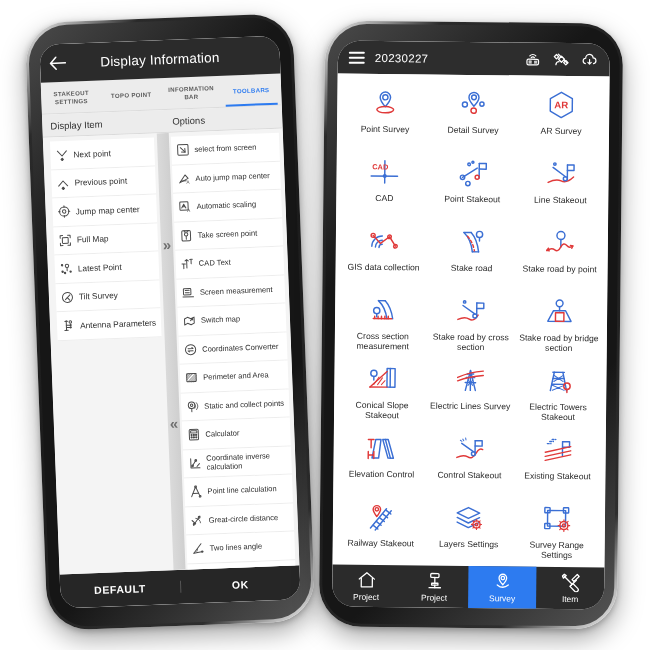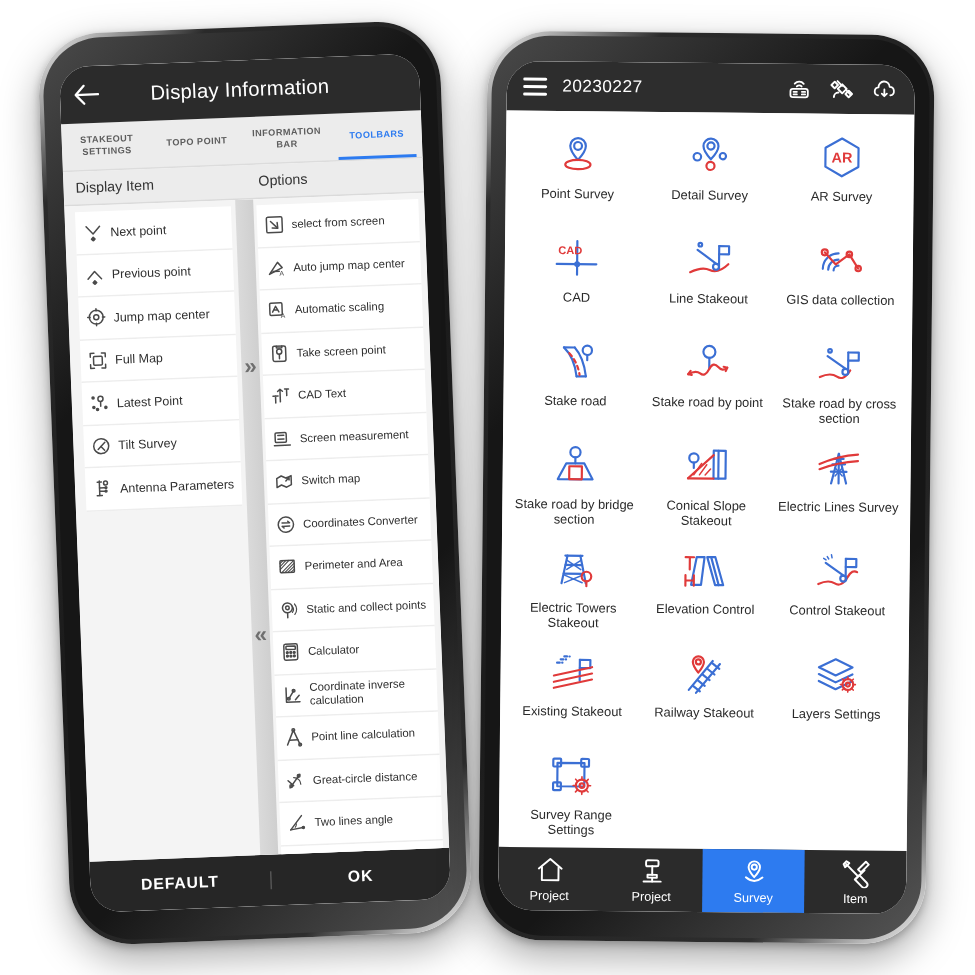--- a/index.html
+++ b/index.html
@@ -510,20 +510,35 @@
                 <path d="M3.6 19 H30" stroke="#3b6fd4"></path>
                 <circle cx="17.2" cy="19" r="2" fill="#3b6fd4" stroke="none"></circle>
                 <text x="12.6" y="12.4" font-size="7.4" fill="#e03a3a" stroke="none" text-anchor="middle" font-family="sans-serif" font-weight="bold">CAD</text>
               </svg>
             </div>
             <div class="g-lab">CAD</div>
           </div>
           <div class="g-cell">
             <div class="g-ico">
               <svg width="34" height="31" viewBox="0 0 34 31" fill="none" stroke-width="1.45" stroke-linecap="round" stroke-linejoin="round">
+                <path d="M23.6 5.4 V20" stroke="#3b6fd4"></path>
+                <path d="M23.6 5.4 h7 v5.6 h-7" stroke="#3b6fd4"></path>
+                <path d="M7 19.4 L21.6 10" stroke="#3b6fd4"></path>
+                <circle cx="7" cy="19.4" r="2.2" stroke="#3b6fd4"></circle>
+                <circle cx="12.4" cy="25.6" r="2.2" stroke="#3b6fd4"></circle>
+                <circle cx="21.6" cy="19.2" r="2" stroke="#e03a3a"></circle>
+                <circle cx="13.4" cy="6.4" r="1.3" stroke="#3b6fd4"></circle>
+                <circle cx="17.2" cy="4.2" r="1" stroke="#3b6fd4"></circle>
+              </svg>
+            </div>
+            <div class="g-lab">Point Stakeout</div>
+          </div>
+          <div class="g-cell">
+            <div class="g-ico">
+              <svg width="34" height="31" viewBox="0 0 34 31" fill="none" stroke-width="1.45" stroke-linecap="round" stroke-linejoin="round">
                 <path d="M23.8 6 V21" stroke="#3b6fd4"></path>
                 <path d="M23.8 6 h6.6 v5.4 h-6.6" stroke="#3b6fd4"></path>
                 <path d="M9.4 8.6 L22 17.8" stroke="#3b6fd4"></path>
                 <path d="M4.6 23.6 q8 -4 13 -1.6 q5.6 2.6 12.4 -4" stroke="#e03a3a"></path>
                 <circle cx="21.8" cy="19.8" r="2" stroke="#3b6fd4"></circle>
                 <circle cx="11.2" cy="5.2" r="1.2" stroke="#3b6fd4"></circle>
               </svg>
             </div>
             <div class="g-lab">Line Stakeout</div>
           </div>
@@ -559,20 +574,34 @@
             <div class="g-ico">
               <svg width="34" height="31" viewBox="0 0 34 31" fill="none" stroke-width="1.45" stroke-linecap="round" stroke-linejoin="round">
                 <circle cx="18" cy="7.6" r="4" stroke="#3b6fd4"></circle>
                 <path d="M18 11.6 V19" stroke="#3b6fd4"></path>
                 <path d="M4 22.6 q5 -3 8 -.6 q3.2 2.6 6 -3 q2.6 -5.2 6 -1.4 q2.8 3.2 6 .4" stroke="#e03a3a"></path>
                 <path d="M4 22.6 l1.6 -2.2 M4 22.6 l2.4 .4" stroke="#e03a3a"></path>
                 <path d="M30 18 l-2.4 -.6 M30 18 l-1 2.2" stroke="#e03a3a"></path>
               </svg>
             </div>
             <div class="g-lab">Stake road by point</div>
+          </div>
+          <div class="g-cell">
+            <div class="g-ico">
+              <svg width="34" height="31" viewBox="0 0 34 31" fill="none" stroke-width="1.45" stroke-linecap="round" stroke-linejoin="round">
+                <path d="M12.2 5.6 q7 6.6 8.6 18" stroke="#3b6fd4"></path>
+                <path d="M19 5.6 q6 6.6 7.6 18" stroke="#3b6fd4"></path>
+                <path d="M12.2 5.6 h6.8" stroke="#3b6fd4"></path>
+                <path d="M7.2 23.6 h18.4" stroke="#e03a3a"></path>
+                <path d="M8.6 23.6 v-2.4 M12 23.6 v-2.4 M15.4 23.6 v-2.4 M18.8 23.6 v-2.4 M22.2 23.6 v-2.4" stroke="#e03a3a"></path>
+                <circle cx="10.6" cy="15.6" r="3.1" stroke="#3b6fd4"></circle>
+                <path d="M10.6 18.7 v3" stroke="#3b6fd4"></path>
+              </svg>
+            </div>
+            <div class="g-lab">Cross section measurement</div>
           </div>
           <div class="g-cell">
             <div class="g-ico">
               <svg width="34" height="31" viewBox="0 0 34 31" fill="none" stroke-width="1.45" stroke-linecap="round" stroke-linejoin="round">
                 <path d="M22.6 7 V20.4" stroke="#3b6fd4"></path>
                 <path d="M22.6 7 h7 v5.4 h-7" stroke="#3b6fd4"></path>
                 <path d="M8.8 9.6 L21 18" stroke="#3b6fd4"></path>
                 <path d="M3.8 23.6 q7 -3.4 11.4 -.4 q4.4 3 8.8 -4.2" stroke="#e03a3a"></path>
                 <circle cx="20.8" cy="20" r="2" stroke="#3b6fd4"></circle>
                 <circle cx="10.4" cy="6" r="1.2" stroke="#3b6fd4"></circle>

